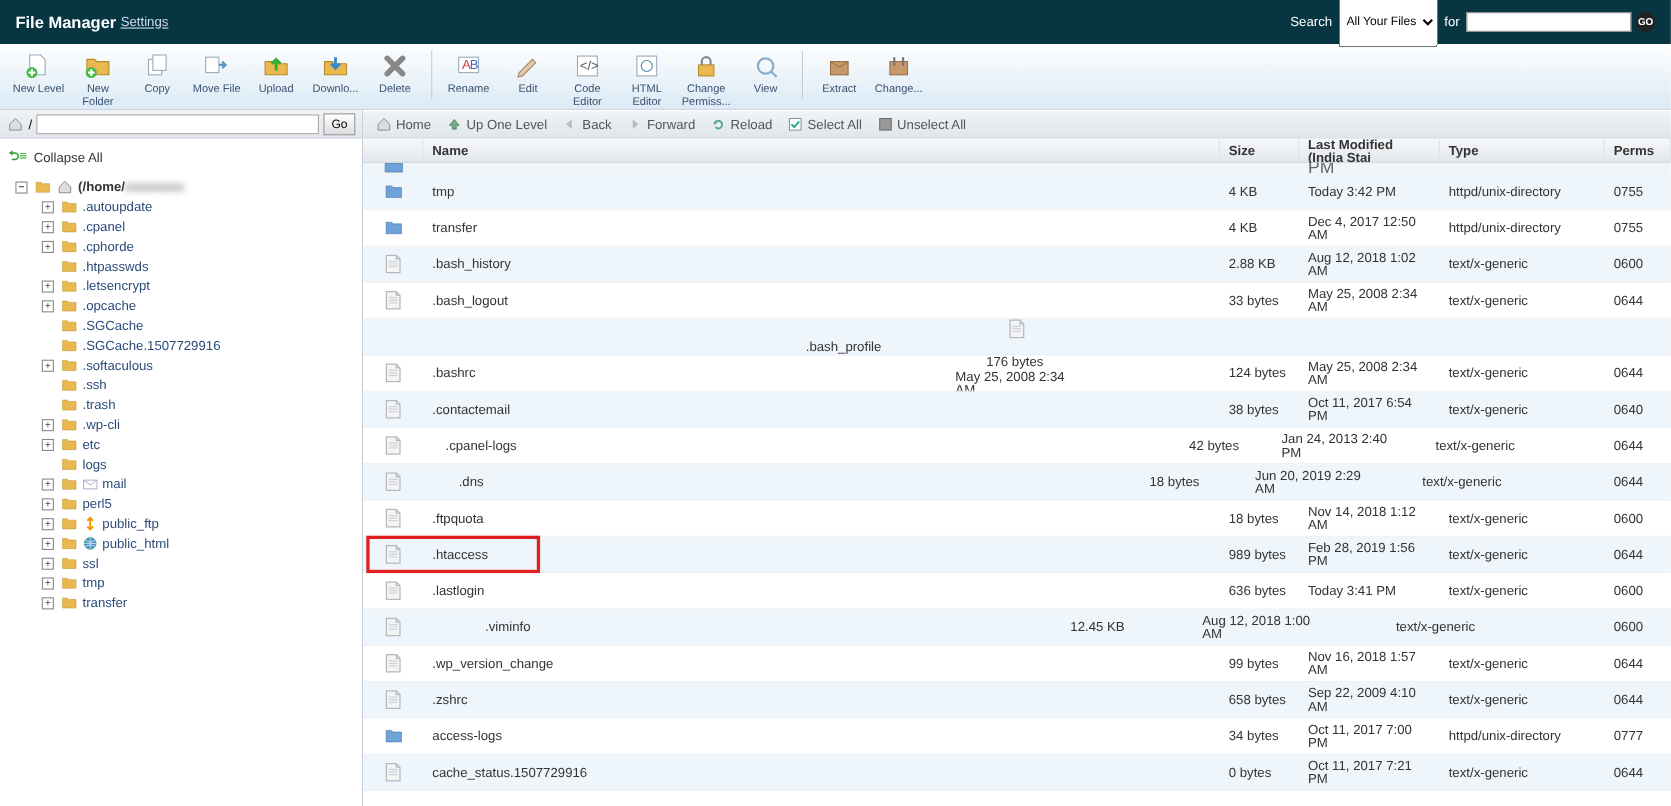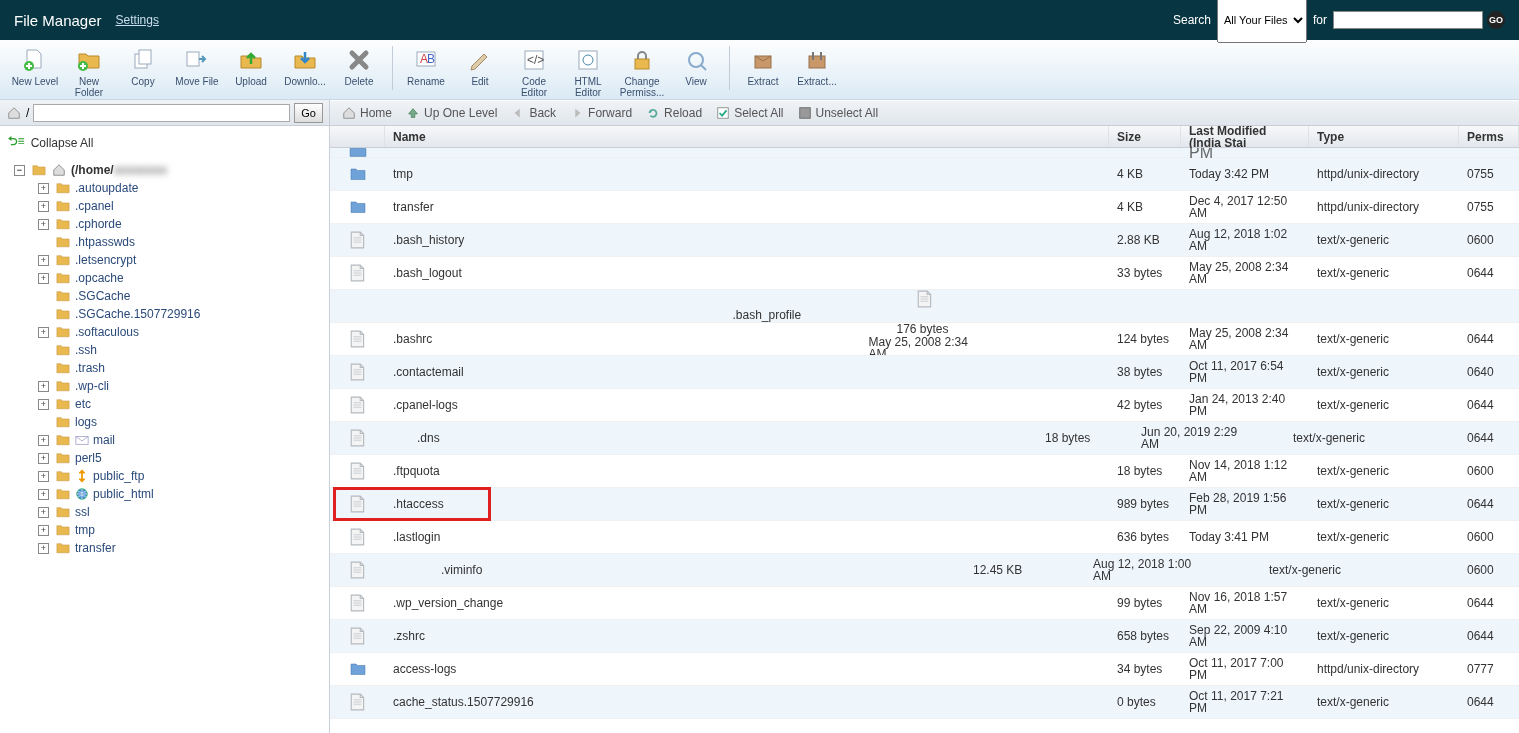--- a/index.html
+++ b/index.html
@@ -1,20 +1,20 @@
 <!DOCTYPE html>
 <html><head>
 <meta charset="utf-8">
 <style>
 * { margin:0; padding:0; box-sizing:border-box; font-family:Arial,Helvetica,sans-serif; font-size:12px; }
 body { background:#fff; width:1519px; height:733px; overflow:hidden; }
 
 
 .header { background:#073642; color:#fff; height:40px; display:flex; align-items:center; padding:0 14px; }
-.header .title { font-size:15px; font-weight:normal; margin-right:14px; }
+.header .title { font-size:15px; font-weight:bold; margin-right:4px; }
 .header .settings { color:#cde; text-decoration:underline; font-size:12px; cursor:pointer; }
 .header .spacer { flex:1; }
 .header .search-label { margin-right:6px; }
 .header select { font-size:11px; padding:15px 2px; }
 .header .for-label { margin:0 6px; }
 .header input[type=text] { width:150px; height:18px; background:#fff; border:1px solid #888; padding:1px 3px; }
 .header .go-btn { margin-left:4px; width:18px; height:18px; border-radius:50%; background:#222; color:#fff; border:none; font-size:9px; font-weight:bold; cursor:pointer; text-align:center; line-height:18px; }
 
 
 .toolbar { background:linear-gradient(#fdfefe,#dbeaf5); border-bottom:1px solid #c9d5e2; height:60px; display:flex; align-items:flex-start; padding:6px 8px 2px; }
@@ -245,21 +245,21 @@
       </div>
       <div class="tlabel">Extract</div>
     </div>
     <div class="tool">
       <div class="ticon">
         <svg width="24" height="24" viewBox="0 0 24 24">
           <rect x="4" y="8" width="16" height="12" fill="#c8986a" stroke="#96704a"></rect>
           <path d="M8 4 v8 m8 -8 v8" stroke="#777" stroke-width="2"></path>
         </svg>
       </div>
-      <div class="tlabel">Extract...</div>
+      <div class="tlabel">Change...</div>
     </div>
   </div>
 
 <div class="workspace">
 
   <div class="leftpane">
     <div class="pathbar">
       <svg class="home-icon" viewBox="0 0 16 16">
           <use href="#svg-home"></use>
         </svg>
@@ -593,21 +593,21 @@
             <svg width="18" height="18" viewBox="0 0 16 16">
               <use href="#svg-file"></use>
             </svg>
           </div>
           <div class="td col-name">.contactemail</div>
           <div class="td col-size">38 bytes</div>
           <div class="td col-mod">Oct 11, 2017 6:54 PM</div>
           <div class="td col-type">text/x-generic</div>
           <div class="td col-perms">0640</div>
         </div>
-        <div class="trow" style="position: relative;">
+        <div class="trow" style="position: relative; gap: 12px;">
           <div class="td col-icon">
             <svg width="18" height="18" viewBox="0 0 16 16">
               <use href="#svg-file"></use>
             </svg>
           </div>
           <div class="td col-name">.cpanel-logs</div>
           <div class="td col-size">42 bytes</div>
           <div class="td col-mod">Jan 24, 2013 2:40 PM</div>
           <div class="td col-type">text/x-generic</div>
           <div class="td col-perms">0644</div>

